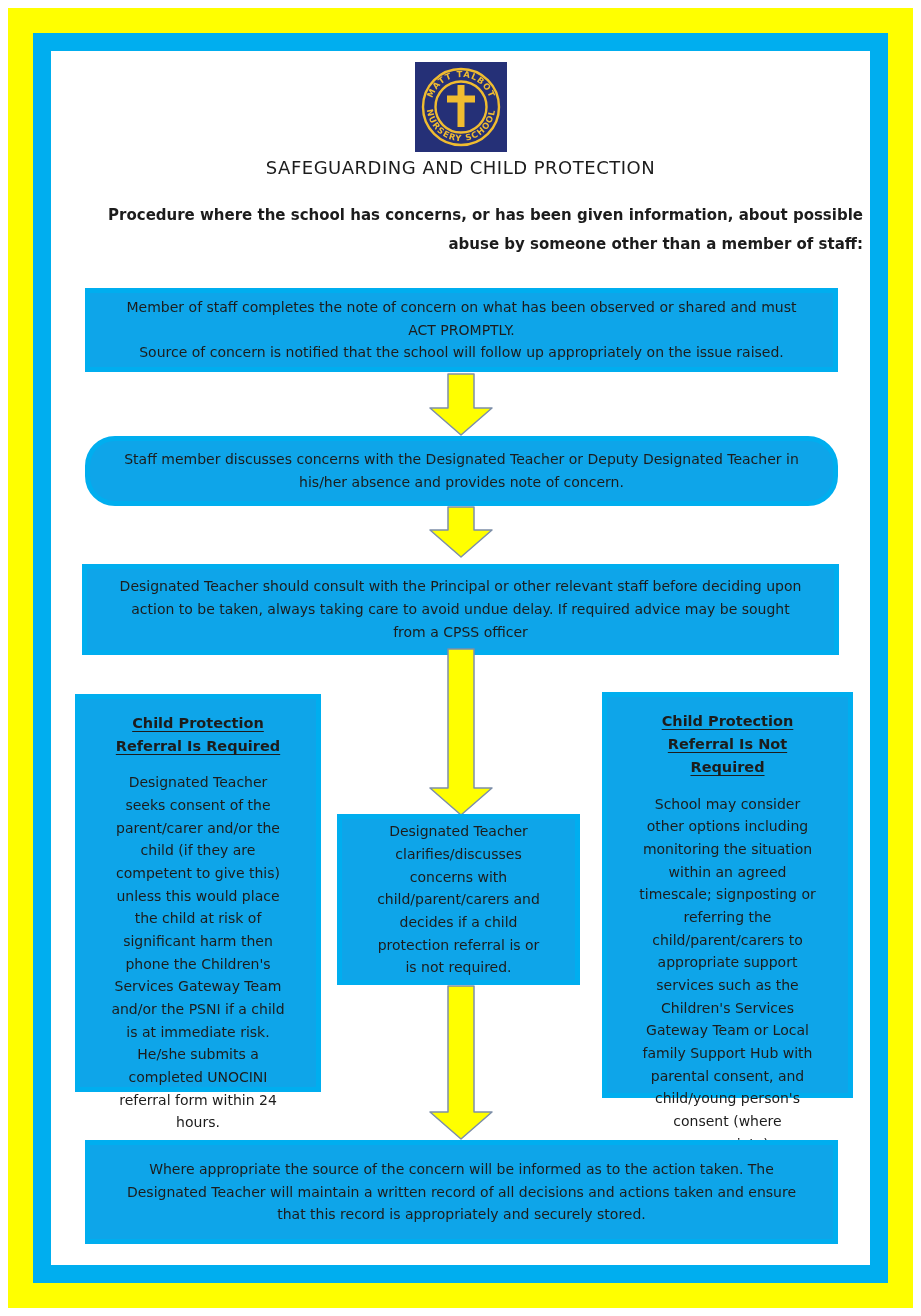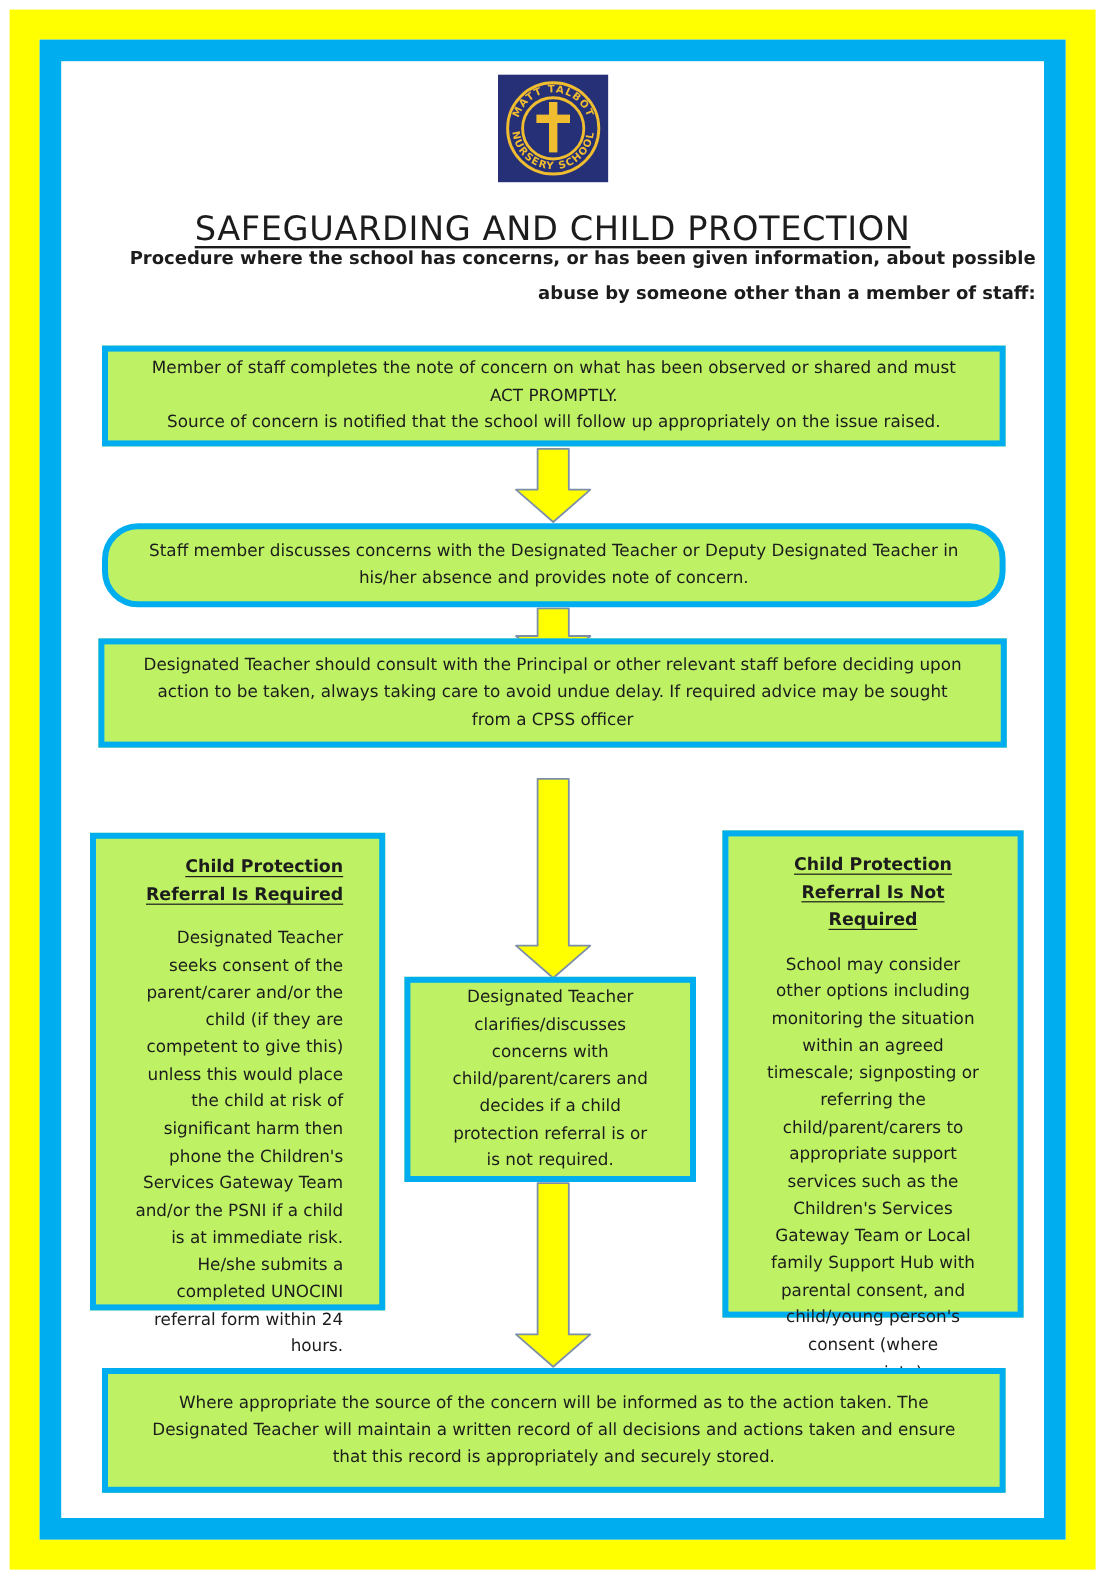--- a/index.html
+++ b/index.html
@@ -11,46 +11,46 @@
   .frame-yellow { position:absolute; inset:8px; border:25px solid var(--frame-yellow,#ffff00); pointer-events:none; }
   .frame-blue   { position:absolute; inset:33px; border:18px solid var(--frame-blue,#00aeef); pointer-events:none; }
 
   .logo { position:absolute; left:415px; top:62px; width:92px; height:90px; }
   .logo .bg    { fill:var(--logo-navy,#253077); }
   .logo .ring  { fill:none; stroke:var(--logo-gold,#f0bc30); stroke-width:2.4; }
   .logo .cross { fill:var(--logo-gold,#f0bc30); }
   .logo .arc-text { fill:var(--logo-gold,#f0bc30); font-size:8.5px; font-weight:bold; letter-spacing:1px; font-family:"DejaVu Sans", sans-serif; }
 
   .title {
-    position:absolute; top:174px; left:0; right:0; text-align:center;
-    font-size:28px; letter-spacing:0.5px;
-    text-decoration:underline; text-underline-offset:5px; text-decoration-thickness:2px;
+    position:absolute; top:157px; left:0; right:0; text-align:center;
+    font-size:18px; letter-spacing:0.5px;
+    text-underline-offset:5px; text-decoration-thickness:2px;
   }
   .intro {
     position:absolute; left:63px; top:201px; width:800px;
     font-size:15px; line-height:1.9; text-align:right;font-weight:bold;
   }
 
   .fbox {
     position:absolute; box-sizing:border-box;
-    border:5px solid var(--frame-blue,#00aeef); background:#bef264;
+    border:5px solid var(--frame-blue,#00aeef); background:#0ea5e9;
     display:flex; flex-direction:column; align-items:center; justify-content:center;
     text-align:center; padding:4px 30px;
   }
   .fbox .body { font-size:14px; line-height:1.62; white-space:pre-line; }
   .fbox.side { justify-content:flex-start; padding-top:13px; }
   .fbox.side .heading {
     font-size:14.5px; font-weight:bold; line-height:1.6;
     text-decoration:underline; text-underline-offset:3px; margin-bottom:13px;
   }
 
   .box-step1  { left:85px;  top:288px; width:753px; height:84px;  }
   .box-step2  { left:85px;  top:436px; width:753px; height:70px;border-radius:30px;  }
-  .box-step3  { left:82px;  top:532px; width:757px; height:91px;  }
-  .box-left   { left:75px;  top:694px; width:246px; height:398px;text-align:right; }
+  .box-step3  { left:82px;  top:564px; width:757px; height:91px;  }
+  .box-left   { left:75px;  top:694px; width:246px; height:398px; }
   .box-center { left:337px; top:814px; width:243px; height:171px; }
   .box-right  { left:602px; top:692px; width:251px; height:406px; }
   .box-final  { left:85px;  top:1140px; width:753px; height:104px;align-items:center; }
 
   .arrow { position:absolute; left:429px; width:64px; }
   .arrow polygon {
     fill:var(--arrow-fill,#ffff00);
     stroke:var(--arrow-outline,#7d8fa8);
     stroke-width:1.5; stroke-linejoin:round;
   }

